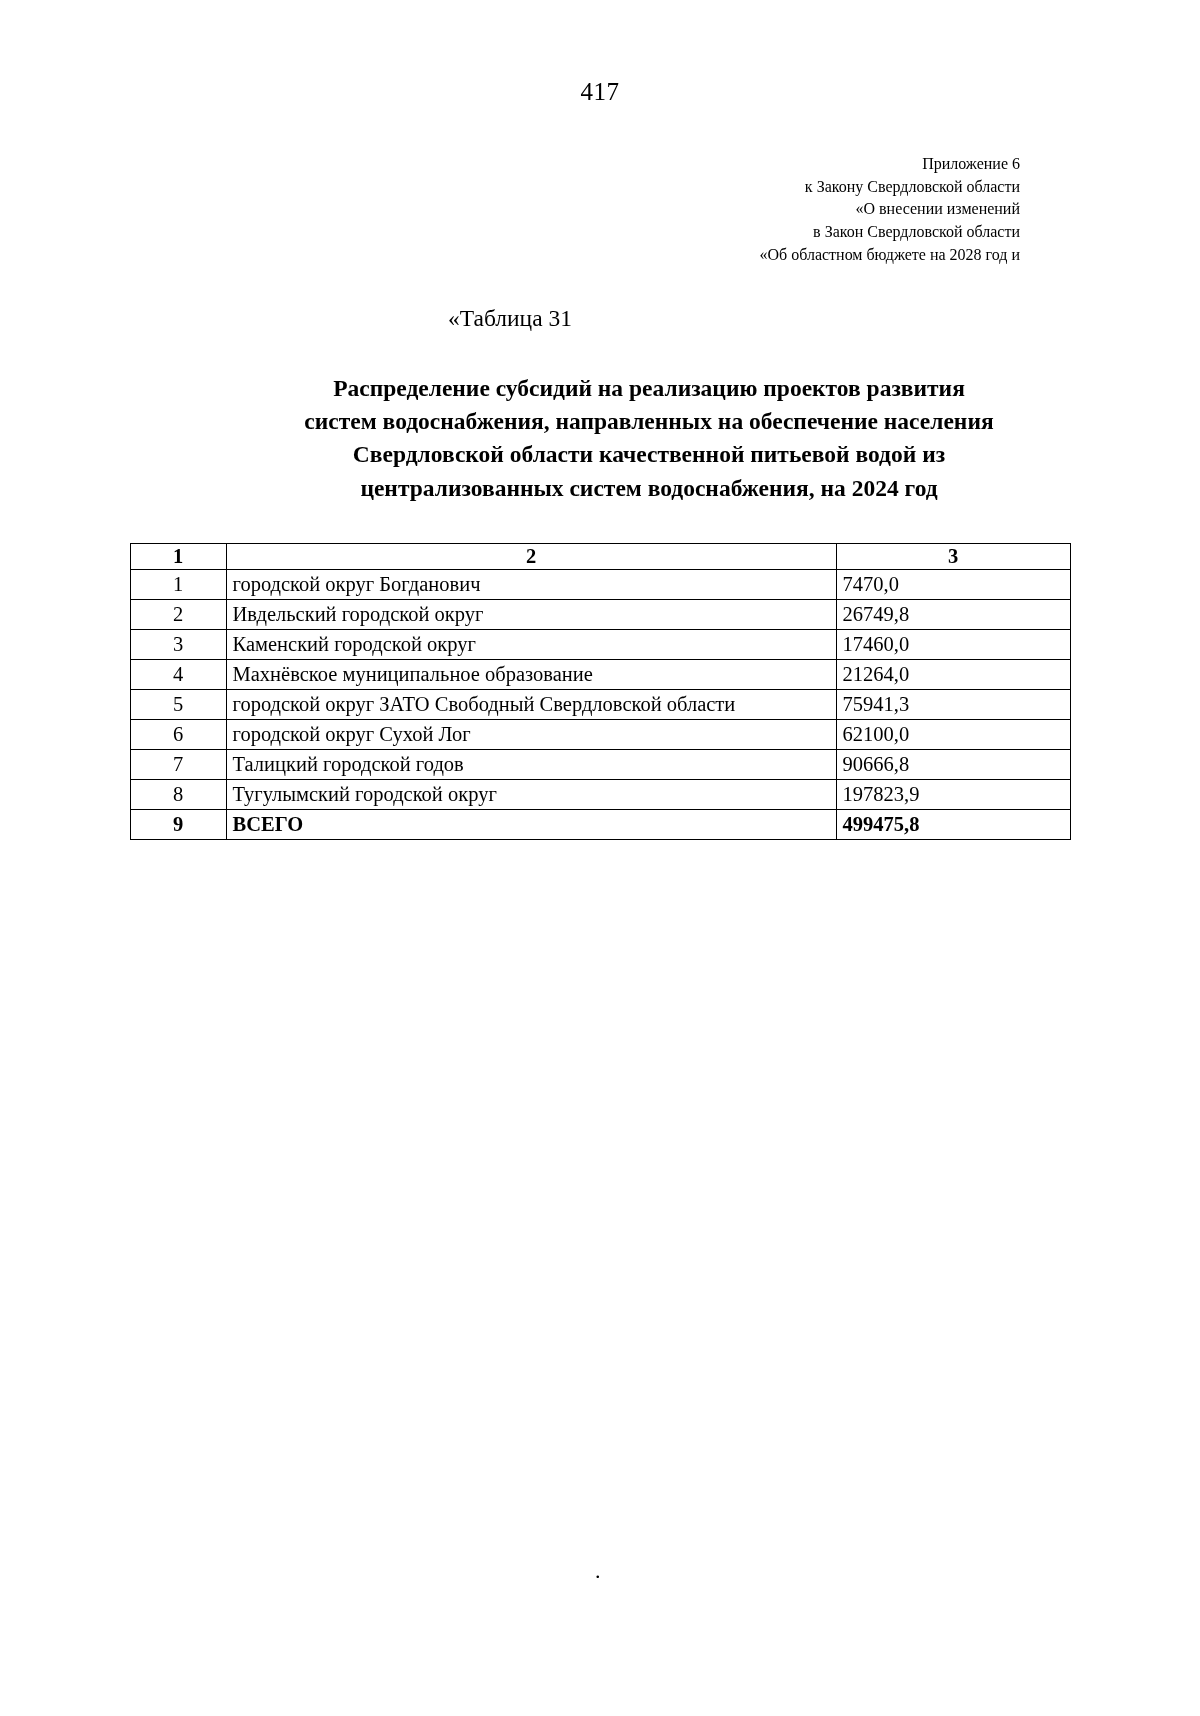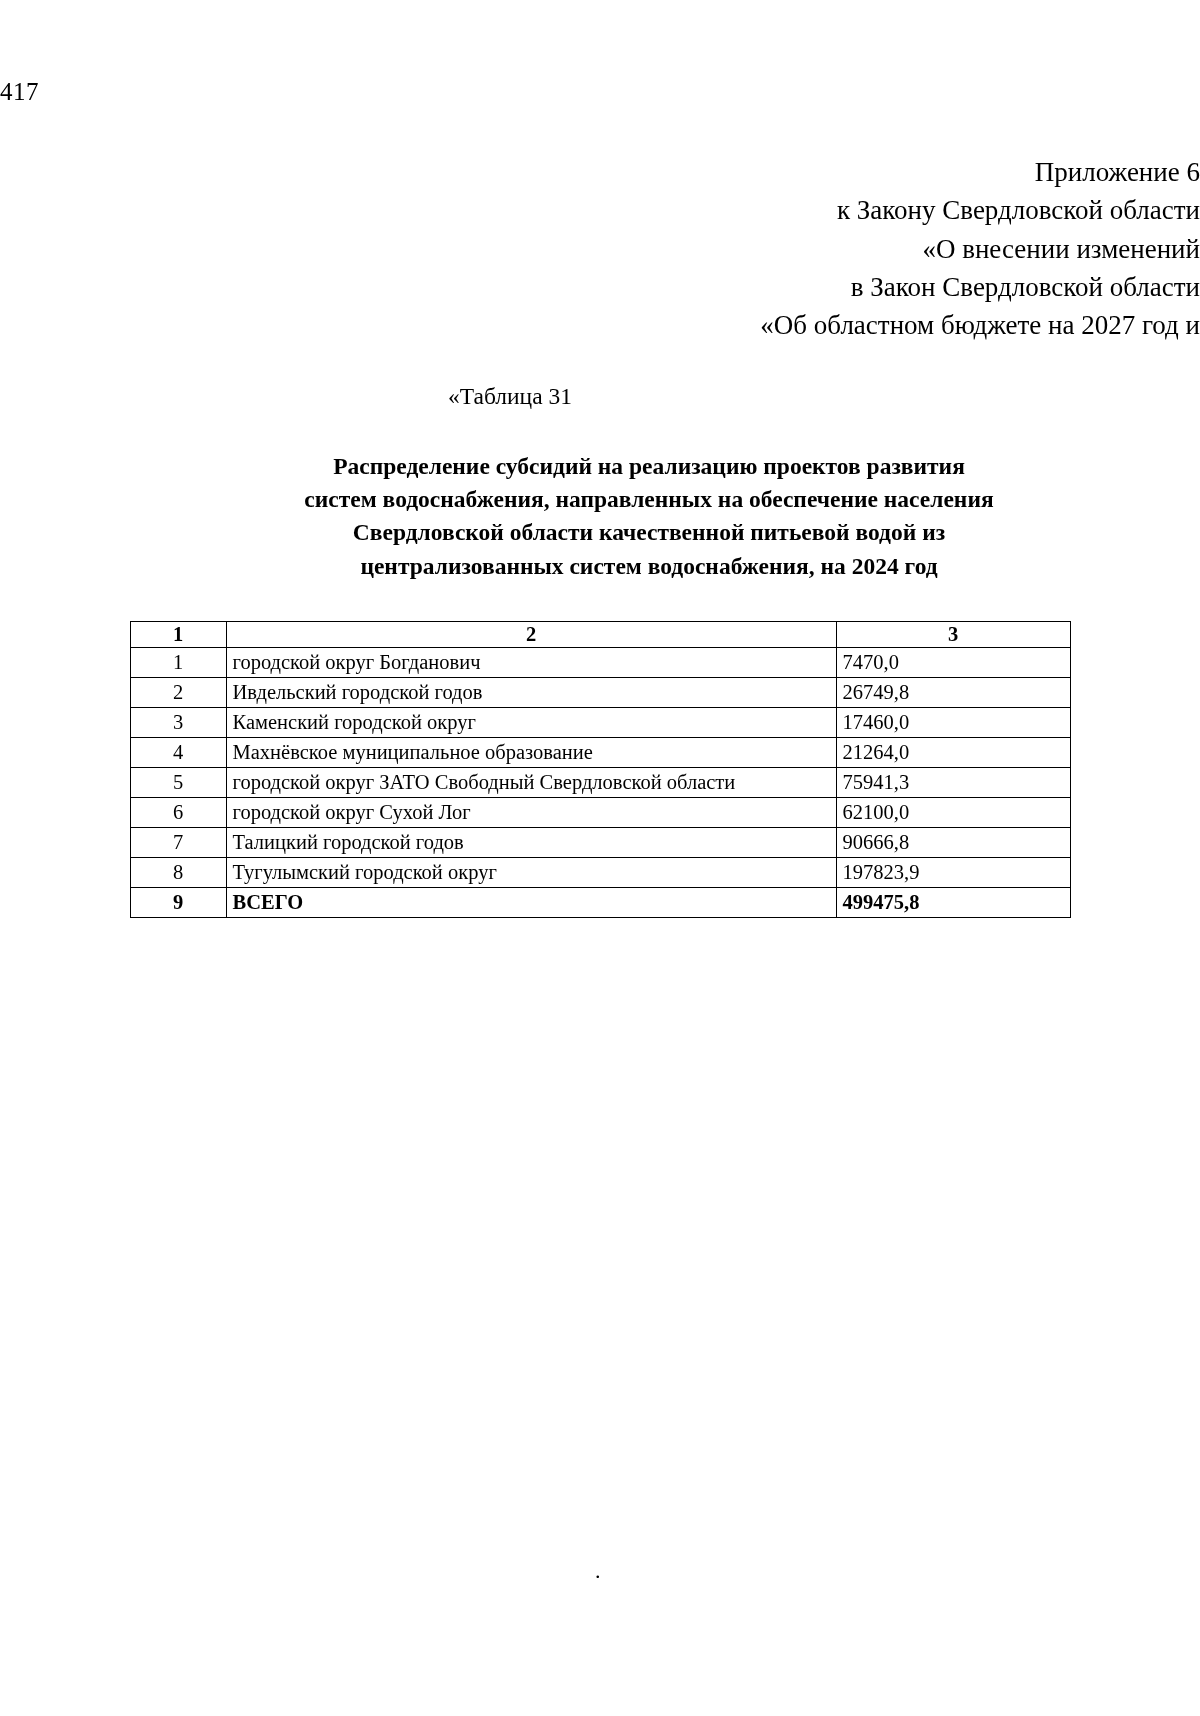--- a/index.html
+++ b/index.html
@@ -16,29 +16,31 @@
     overflow: hidden;
   }
   .page {
     width: 1200px;
     height: 1716px;
     box-sizing: border-box;
     padding: 0;
     position: relative;
   }
   .page-number {
+    text-align: center;
     font-size: 25px;
     margin-top: 78px;
     letter-spacing: 0.5px;
     font-family: Liberation Serif, serif;
   }
   .appendix-block {
     margin-top: 47px;
+    padding-right: 180px;
     text-align: right;
-    font-size: 27px;
+    font-size: 16px;
     line-height: 1.42;
   }
   .appendix-block div {
     white-space: nowrap;
   }
   .table-caption-right {
     margin-top: 38px;
     padding-right: 180px;
     text-align: center;
     font-size: 23.5px;
@@ -112,21 +114,21 @@
 
 <div class="page">
 
   <div class="page-number">417</div>
 
   <div class="appendix-block">
     <div>Приложение 6</div>
     <div>к Закону Свердловской области</div>
     <div>«О внесении изменений</div>
     <div>в Закон Свердловской области</div>
-    <div>«Об областном бюджете на 2027 год и</div>
+    <div>«Об областном бюджете на 2028 год и</div>
   </div>
 
   <div class="table-caption-right">«Таблица 31</div>
 
   <div class="doc-title">
     <div>Распределение субсидий на реализацию проектов развития</div>
     <div>систем водоснабжения, направленных на обеспечение населения</div>
     <div>Свердловской области качественной питьевой водой из</div>
     <div>централизованных систем водоснабжения, на 2024 год</div>
   </div>
@@ -145,21 +147,21 @@
       </tr>
     </thead>
     <tbody>
       <tr>
         <td class="c-num">1</td>
         <td class="c-name">городской округ Богданович</td>
         <td class="c-sum">7470,0</td>
       </tr>
       <tr>
         <td class="c-num">2</td>
-        <td class="c-name">Ивдельский городской годов</td>
+        <td class="c-name">Ивдельский городской округ</td>
         <td class="c-sum">26749,8</td>
       </tr>
       <tr>
         <td class="c-num">3</td>
         <td class="c-name">Каменский городской округ</td>
         <td class="c-sum">17460,0</td>
       </tr>
       <tr>
         <td class="c-num">4</td>
         <td class="c-name">Махнёвское муниципальное образование</td>

